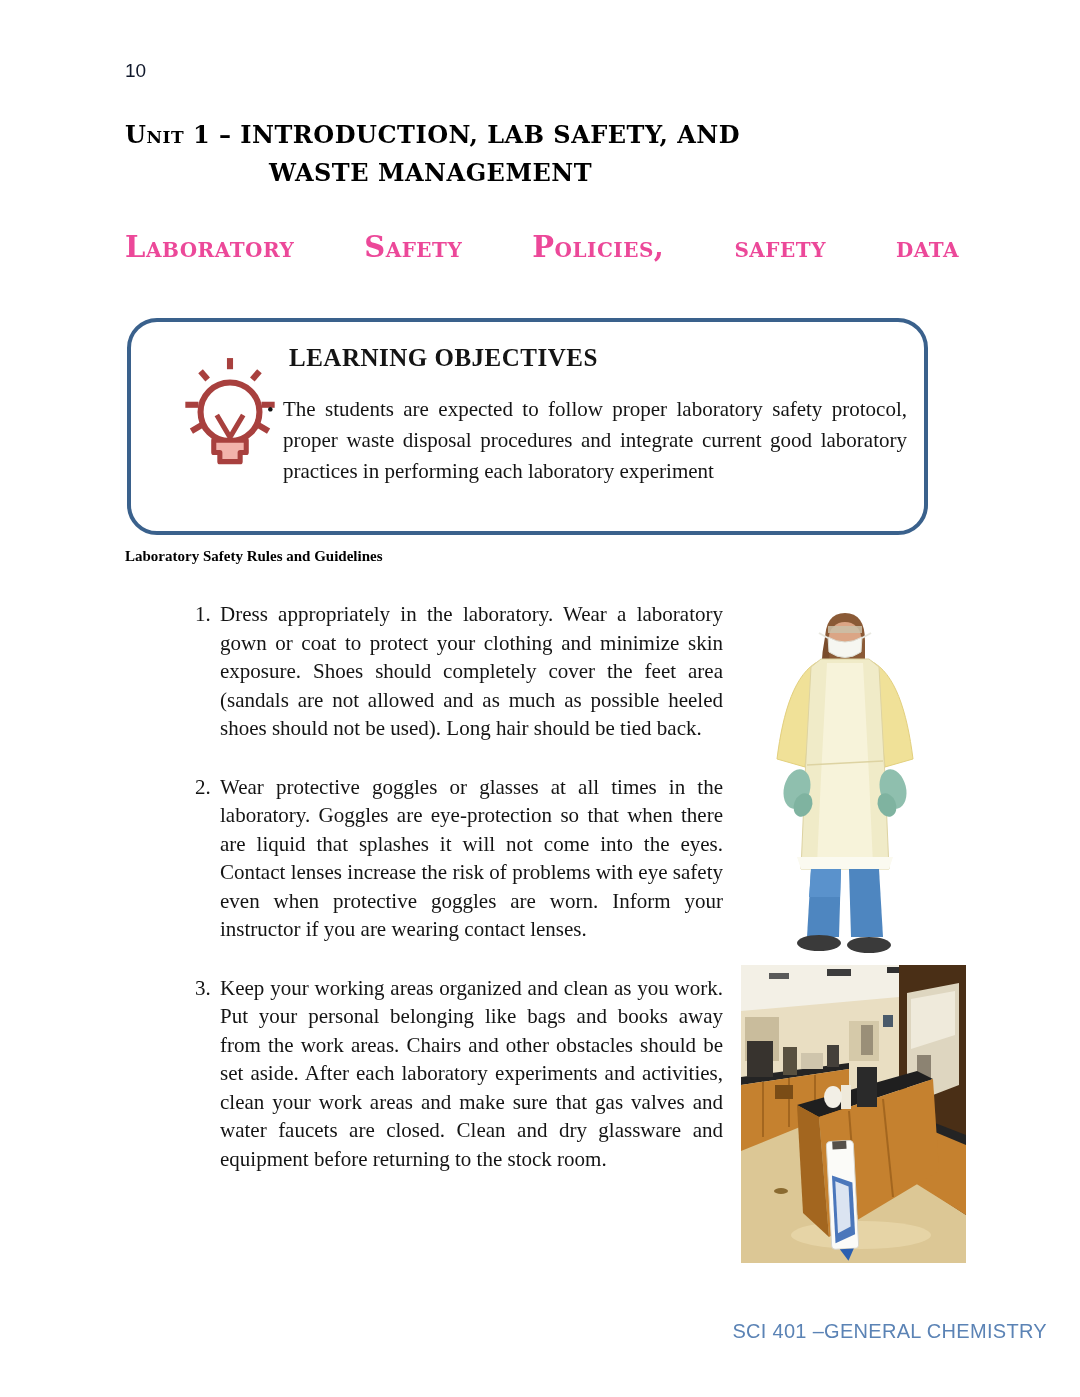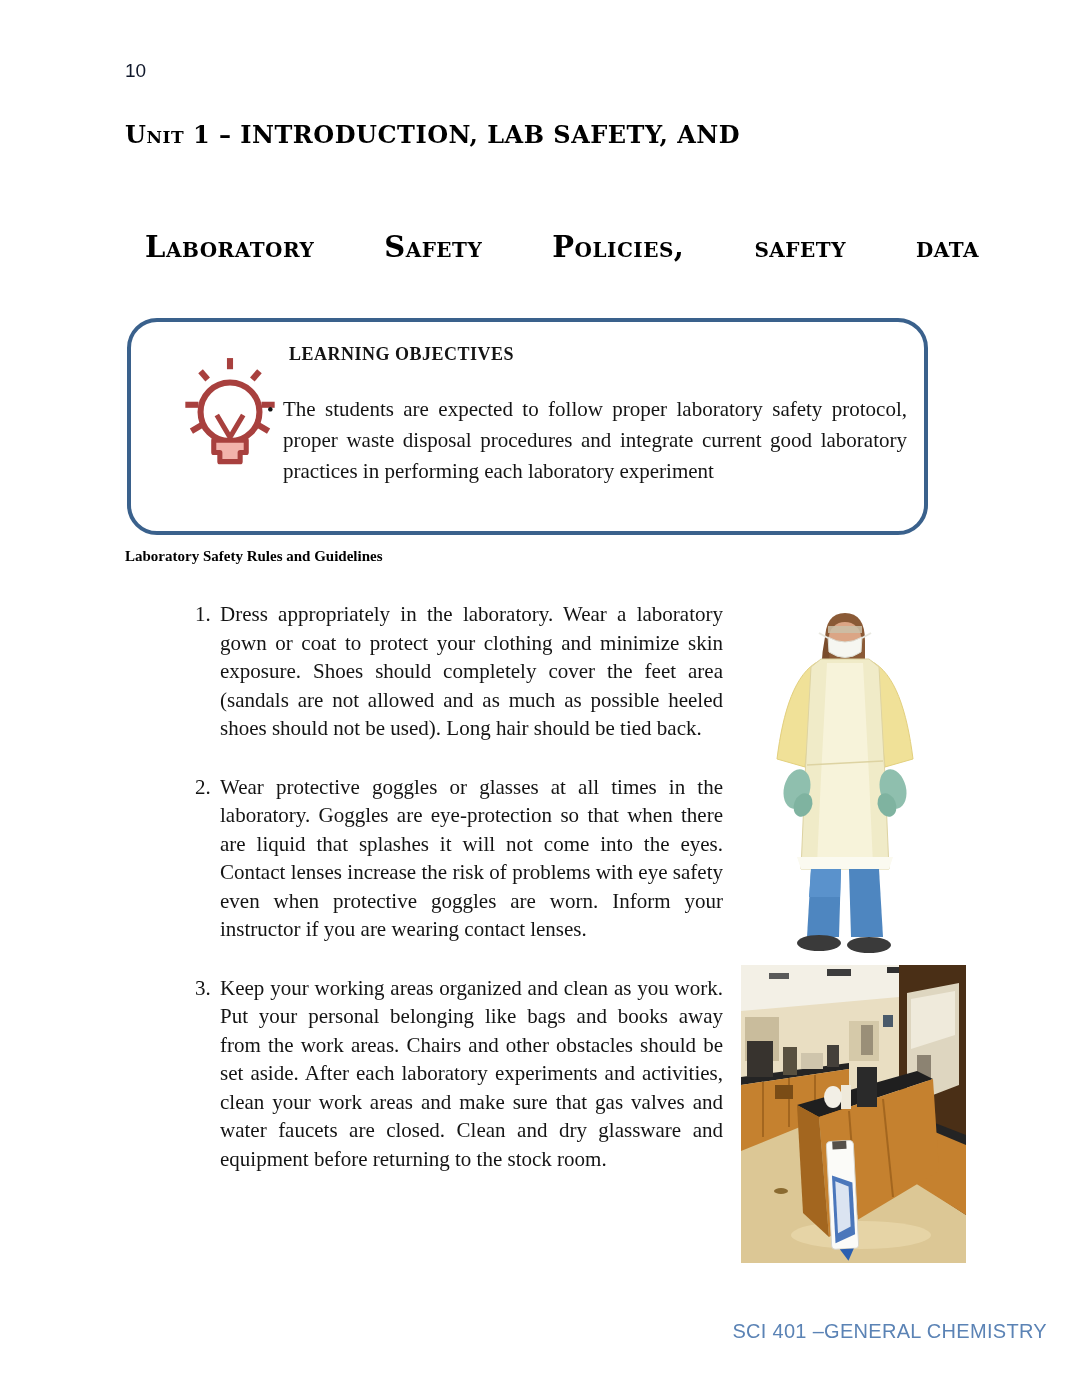--- a/index.html
+++ b/index.html
@@ -25,37 +25,36 @@
     font-weight: bold; font-variant: small-caps;
     font-size: 24px; line-height: 38px; color: #000000;
     letter-spacing: 0.5px;
   }
   .unit-title .line2 { padding-left: 144px; }
 
   .section-title {
     position: absolute; left: 125px; top: 228px; width: 834px;
     font-family: "DejaVu Serif", serif;
     font-weight: bold; font-variant: small-caps;
-    font-size: 29px; line-height: 38px; color: #000000;
+    font-size: 29px; line-height: 38px; color: #ec4899;
     letter-spacing: 0.5px;
-    margin-left: 20px;
   }
   .section-title .line1 { text-align: justify; text-align-last: justify; }
 
   .lo-box {
     position: absolute; left: 127px; top: 318px;
     width: 801px; height: 217px;
     border: 4px solid #3A618C; border-radius: 30px;
     background: #ffffff;
   }
   .lo-bulb { position: absolute; left: 48px; top: 32px; width: 102px; height: 132px; }
   .lo-heading {
     position: absolute; left: 158px; top: 22px;
     font-family: "Liberation Serif", serif;
-    font-weight: bold; font-size: 18px; letter-spacing: 0.5px;
+    font-weight: bold; font-size: 25px; letter-spacing: 0.5px;
     color: #141414;
   }
   .lo-par {
     position: absolute; left: 152px; top: 72px; width: 624px;
     font-size: 21px; line-height: 31px;
     text-align: justify; color: #141414;
   }
   .lo-bullet { position: absolute; left: -16px; top: 0; font-size: 19px; }
 
   .rules-heading {
@@ -87,20 +86,21 @@
     font-size: 20px; color: #5B83B5; letter-spacing: 0.3px;
   }
 </style>
 </head>
 <body>
 
 <div class="page-number">10</div>
 
 <div class="unit-title">
   <div class="line1">Unit 1 – INTRODUCTION, LAB SAFETY, AND</div>
+  <div class="line2">WASTE MANAGEMENT</div>
 </div>
 
 <div class="section-title">
   <div class="line1">Laboratory Safety Policies, safety data</div>
 </div>
 
 <div class="lo-box">
   <svg class="lo-bulb" viewBox="0 0 100 130">
     <g stroke="#A8403E" stroke-width="6" stroke-linecap="butt">
       <line x1="50" y1="4" x2="50" y2="15"></line>

